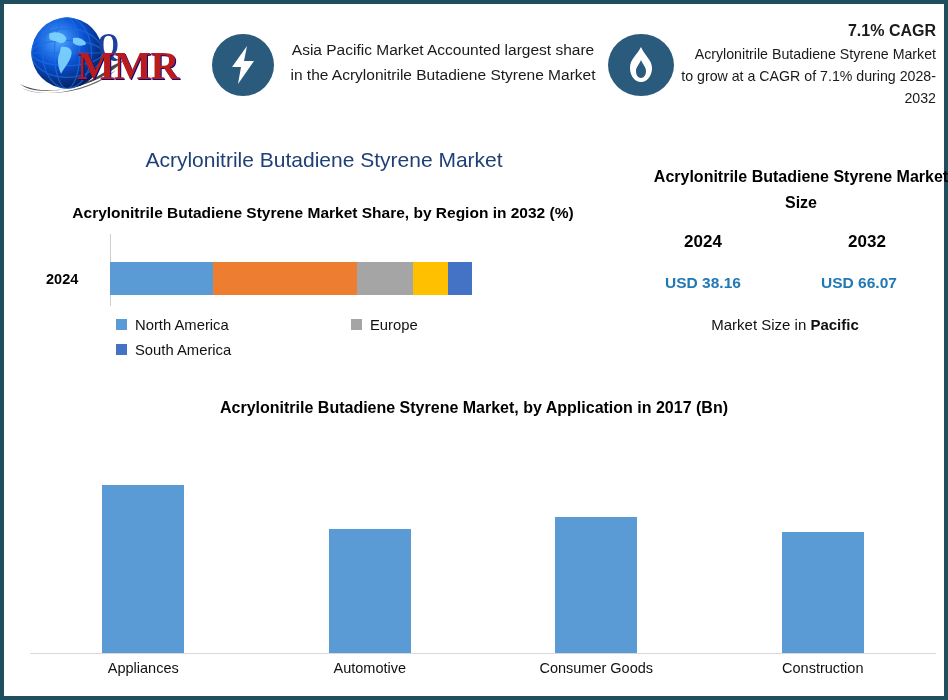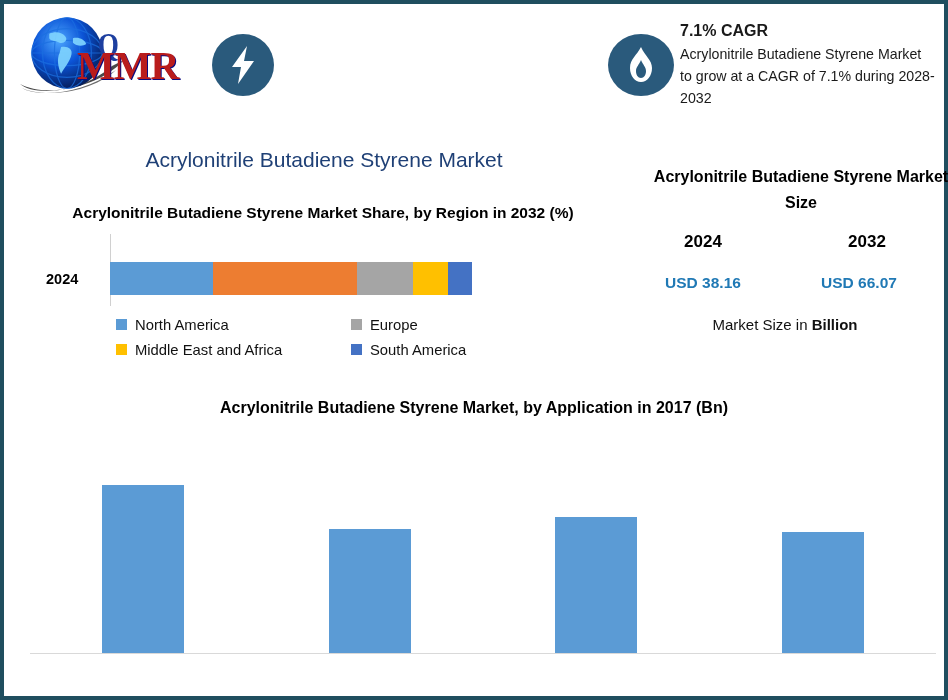--- a/index.html
+++ b/index.html
@@ -68,21 +68,21 @@
     position: absolute; left: 282px; top: 33px;
     width: 314px;
     text-align: center;
     font-size: 15.5px;
     line-height: 25px;
     color: #1a1a1a;
   }
   #header-text-2 {
     position: absolute; left: 676px; top: 18px;
     width: 256px;
-    text-align: left;
+    text-align: right;
     color: #1a1a1a;
   }
   #cagr-value {
     font-size: 16px; font-weight: bold;
     display: block; margin-bottom: 3px;
   }
   #cagr-desc {
     font-size: 14.2px; line-height: 22px; display: block;
   }
 
@@ -255,20 +255,21 @@
       </svg>
       <span id="logo-q">Q</span>
       <span id="logo-text">MMR</span>
     </div>
 
     <div class="icon-circle" id="bolt-circle">
       <svg width="30" height="40" viewBox="0 0 30 40">
         <path d="M19 1 L4 22 L13 22 L10 39 L26 16 L16 16 L19 1 Z" fill="#ffffff"></path>
       </svg>
     </div>
+    <div id="header-text-1">Asia Pacific Market Accounted largest share in the Acrylonitrile Butadiene Styrene Market</div>
 
     <div class="icon-circle" id="flame-circle">
       <svg width="28" height="38" viewBox="0 0 28 38">
         <path d="M14 1 C10 9 3 13 3 22 C3 30 8 36 14 36 C20 36 25 30 25 22 C25 14 18 10 14 1 Z" fill="#ffffff"></path>
         <path d="M14 14 C12 19 9 21 9 25 C9 29 11 32 14 32 C17 32 19 29 19 25 C19 21 16 19 14 14 Z" fill="#2a5a7c"></path>
       </svg>
     </div>
     <div id="header-text-2">
       <span id="cagr-value">7.1% CAGR</span>
       <span id="cagr-desc">Acrylonitrile Butadiene Styrene Market to grow at a CAGR of 7.1% during 2028-2032</span>
@@ -293,37 +294,33 @@
     <div id="share-legend">
       <div class="legend-item">
         <span class="legend-swatch" style="background: rgb(91, 155, 213);"></span>
         <span>North America</span>
       </div>
       <div class="legend-item">
         <span class="legend-swatch" style="background: rgb(165, 165, 165);"></span>
         <span>Europe</span>
       </div>
       <div class="legend-item">
-        <span class="legend-swatch" style="background: rgb(255, 192, 0);"></span>
-        <span>Middle East and Africa</span>
-      </div>
-      <div class="legend-item">
         <span class="legend-swatch" style="background: rgb(68, 114, 196);"></span>
         <span>South America</span>
       </div>
     </div>
   </div>
 
   <div id="size-panel">
     <div id="size-title">Acrylonitrile Butadiene Styrene Market Size</div>
     <div class="size-year" id="year-2024">2024</div>
     <div class="size-year" id="year-2032">2032</div>
     <div class="size-value" id="value-2024">USD 38.16</div>
     <div class="size-value" id="value-2032">USD 66.07</div>
-    <div id="size-unit"><span>Market Size in </span><b>Billion</b></div>
+    <div id="size-unit"><span>Market Size in </span><b>Pacific</b></div>
   </div>
 
   <div id="app-chart-title">Acrylonitrile Butadiene Styrene Market, by Application in 2017 (Bn)</div>
 
   <div id="app-chart">
     <div id="app-bars">
       <div class="app-bar-slot">
           <div class="app-bar" style="height: 167.692px; background: rgb(91, 155, 213);"></div>
         </div>
       <div class="app-bar-slot">
@@ -332,14 +329,20 @@
       <div class="app-bar-slot">
           <div class="app-bar" style="height: 135.831px; background: rgb(91, 155, 213);"></div>
         </div>
       <div class="app-bar-slot">
           <div class="app-bar" style="height: 120.738px; background: rgb(91, 155, 213);"></div>
         </div>
     </div>
     <div id="app-baseline"></div>
   </div>
 
+  <div id="app-labels">
+    <div class="app-label">Appliances</div>
+    <div class="app-label">Automotive</div>
+    <div class="app-label">Consumer Goods</div>
+    <div class="app-label">Construction</div>
+  </div>
 
 </div>
 
 </body></html>

